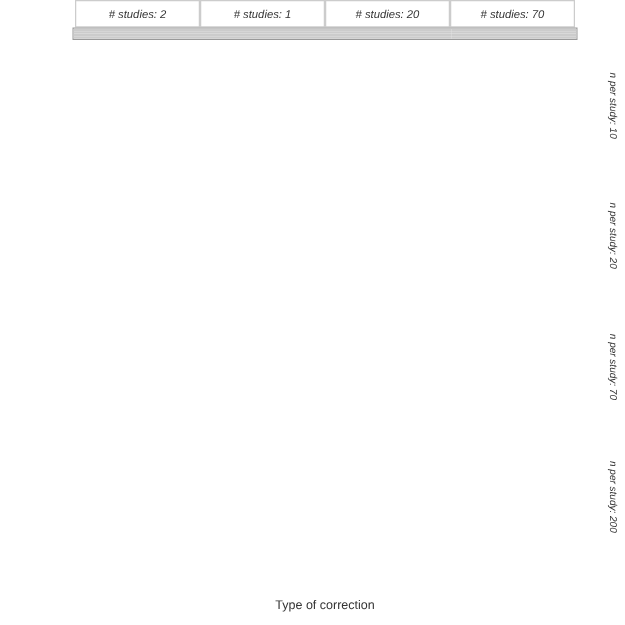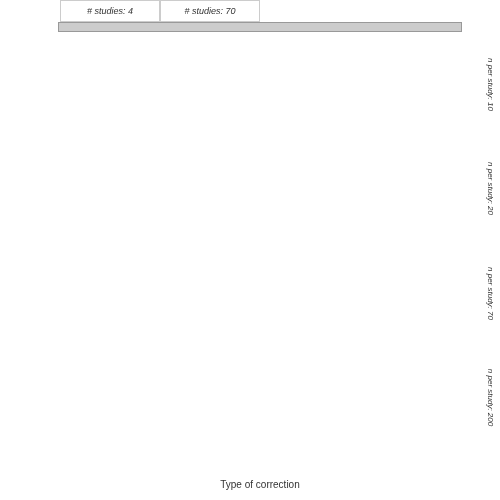--- a/index.html
+++ b/index.html
@@ -61,21 +61,23 @@
       color: #333;
       font-style: italic;
     }
   </style>
 </head>
 <body>
 
 <div class="outer">
 
   <div class="col-headers-row" id="col-headers-row">
-      <div class="col-header" style="font-size: 9px; font-style: italic; border: 1px solid rgb(204, 204, 204);"># studies: 4</div>
+      <div class="col-header" style="font-size: 9px; font-style: italic; border: 1px solid rgb(204, 204, 204);"># studies: 2</div>
+      <div class="col-header" style="font-size: 9px; font-style: italic; border: 1px solid rgb(204, 204, 204);"># studies: 1</div>
+      <div class="col-header" style="font-size: 9px; font-style: italic; border: 1px solid rgb(204, 204, 204);"># studies: 20</div>
       <div class="col-header" style="font-size: 9px; font-style: italic; border: 1px solid rgb(204, 204, 204);"># studies: 70</div>
     </div>
 
   <div style="flex:1; position:relative; padding: 0 38px 50px 58px;">
 
     <div class="grid-container" id="main-grid">
         <div style="position: relative; border: 1px solid rgb(204, 204, 204); background: rgb(245, 245, 245); overflow: hidden;">
           <div style="position: absolute; left: 1px; bottom: 97%; transform: translateY(50%); font-size: 6px; color: rgb(51, 51, 51); line-height: 1; white-space: nowrap;">0.6</div>
           <div style="position: absolute; left: 1px; bottom: 50%; transform: translateY(50%); font-size: 6px; color: rgb(51, 51, 51); line-height: 1; white-space: nowrap;">0.3</div>
           <div style="position: absolute; left: 1px; bottom: 17%; transform: translateY(50%); font-size: 6px; color: rgb(51, 51, 51); line-height: 1; white-space: nowrap;">0.1</div>

